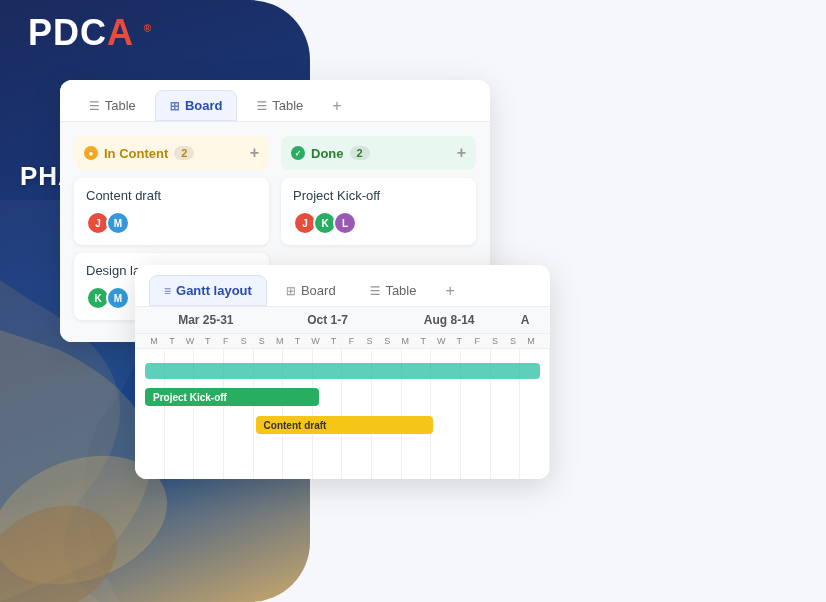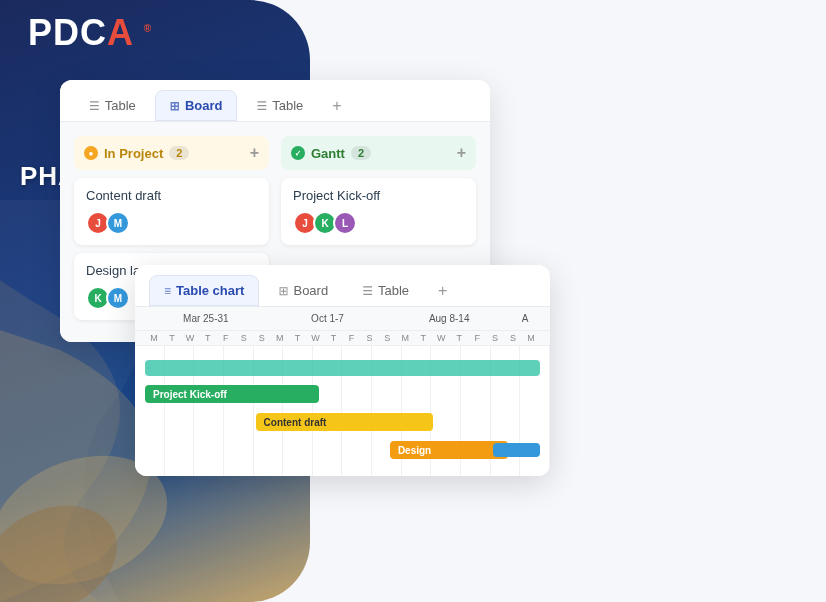--- a/index.html
+++ b/index.html
@@ -245,23 +245,23 @@
 
     .gantt-header-row {
       display: flex;
       background: #f8f9fb;
       border-bottom: 1px solid #eee;
       padding: 6px 10px;
       gap: 0;
     }
 
     .gantt-period {
-      font-size: 10px;
+      font-size: 12px;
       color: #555;
-      font-weight: 400;
+      font-weight: 700;
       flex: 1;
       text-align: center;
     }
 
     .gantt-days-row {
       display: flex;
       background: #f8f9fb;
       border-bottom: 1px solid #eee;
       padding: 2px 10px;
     }
@@ -373,21 +373,21 @@
     </div>
     <div class="tab-add">+</div>
   </div>
 
   <div class="board-columns">
 
     <div class="board-column">
       <div class="column-header in-progress">
         <div class="column-header-left">
           <div class="status-dot orange">●</div>
-          <span>In Project</span>
+          <span>In Content</span>
           <span class="badge">2</span>
         </div>
         <span class="col-add">+</span>
       </div>
 
       <div class="task-card">
         <div class="task-title">Content draft</div>
         <div class="avatar-group">
           <div class="avatar a1">J</div>
           <div class="avatar a2">M</div>
@@ -400,21 +400,21 @@
           <div class="avatar a3">K</div>
           <div class="avatar a2">M</div>
         </div>
       </div>
     </div>
 
     <div class="board-column">
       <div class="column-header done">
         <div class="column-header-left">
           <div class="status-dot green">✓</div>
-          <span>Gantt</span>
+          <span>Done</span>
           <span class="badge">2</span>
         </div>
         <span class="col-add">+</span>
       </div>
 
       <div class="task-card">
         <div class="task-title">Project Kick-off</div>
         <div class="avatar-group">
           <div class="avatar a1">J</div>
           <div class="avatar a3">K</div>
@@ -423,21 +423,21 @@
       </div>
     </div>
   </div>
 </div>
 
 <div class="gantt-card">
 
   <div class="gantt-tab-bar">
     <div class="tab-item active">
       <span class="tab-icon">≡</span>
-      <span>Table chart</span>
+      <span>Gantt layout</span>
     </div>
     <div class="tab-item">
       <span class="tab-icon">⊞</span>
       <span>Board</span>
     </div>
     <div class="tab-item">
       <span class="tab-icon">☰</span>
       <span>Table</span>
     </div>
     <div class="tab-add">+</div>
@@ -487,21 +487,14 @@
         <span>Project Kick-off</span>
       </div>
     </div>
 
     <div class="gantt-row" style="top: 62px; position: absolute; left: 10px; right: 10px;">
       <div class="gantt-bar bar-yellow" style="left: 28%; width: 45%;">
         <span>Content draft</span>
       </div>
     </div>
 
-    <div class="gantt-row" style="top: 90px; position: absolute; left: 10px; right: 10px;">
-      <div class="gantt-bar bar-orange" style="left: 62%; width: 30%;">
-        <span>Design</span>
-      </div>
-
-      <div class="gantt-bar bar-blue" style="left: 88%; width: 12%; height: 14px;"></div>
-    </div>
   </div>
 </div>
 
 </body></html>

